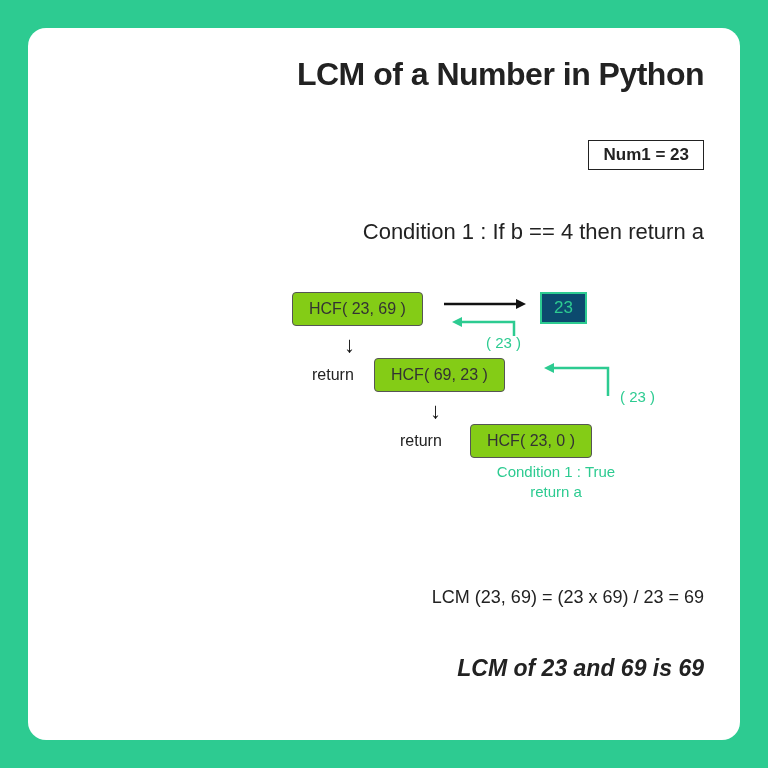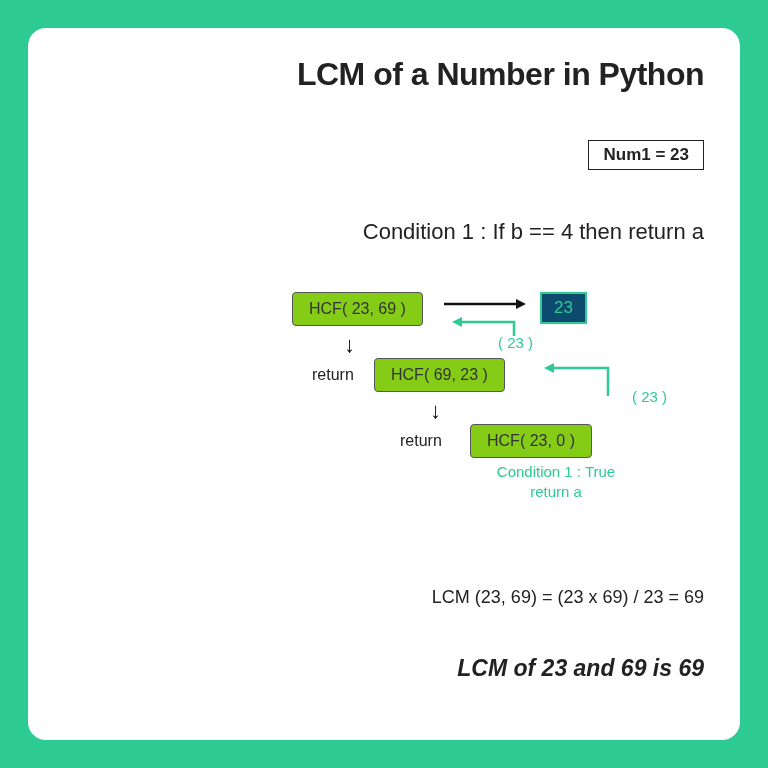--- a/index.html
+++ b/index.html
@@ -83,21 +83,20 @@
 }
 .green-txt {
   color: #2dcb91;
   font-size: 15px;
   text-align: center;
   line-height: 1.3;
 }
 .paren {
   color: #2dcb91;
   font-size: 15px;
-  margin-left: 12px;
 }
 .arrow-down {
   font-size: 22px;
   color: #111;
 }
 .calc {
   font-size: 18px;
   margin-bottom: 18px;
 }
 .answer {

